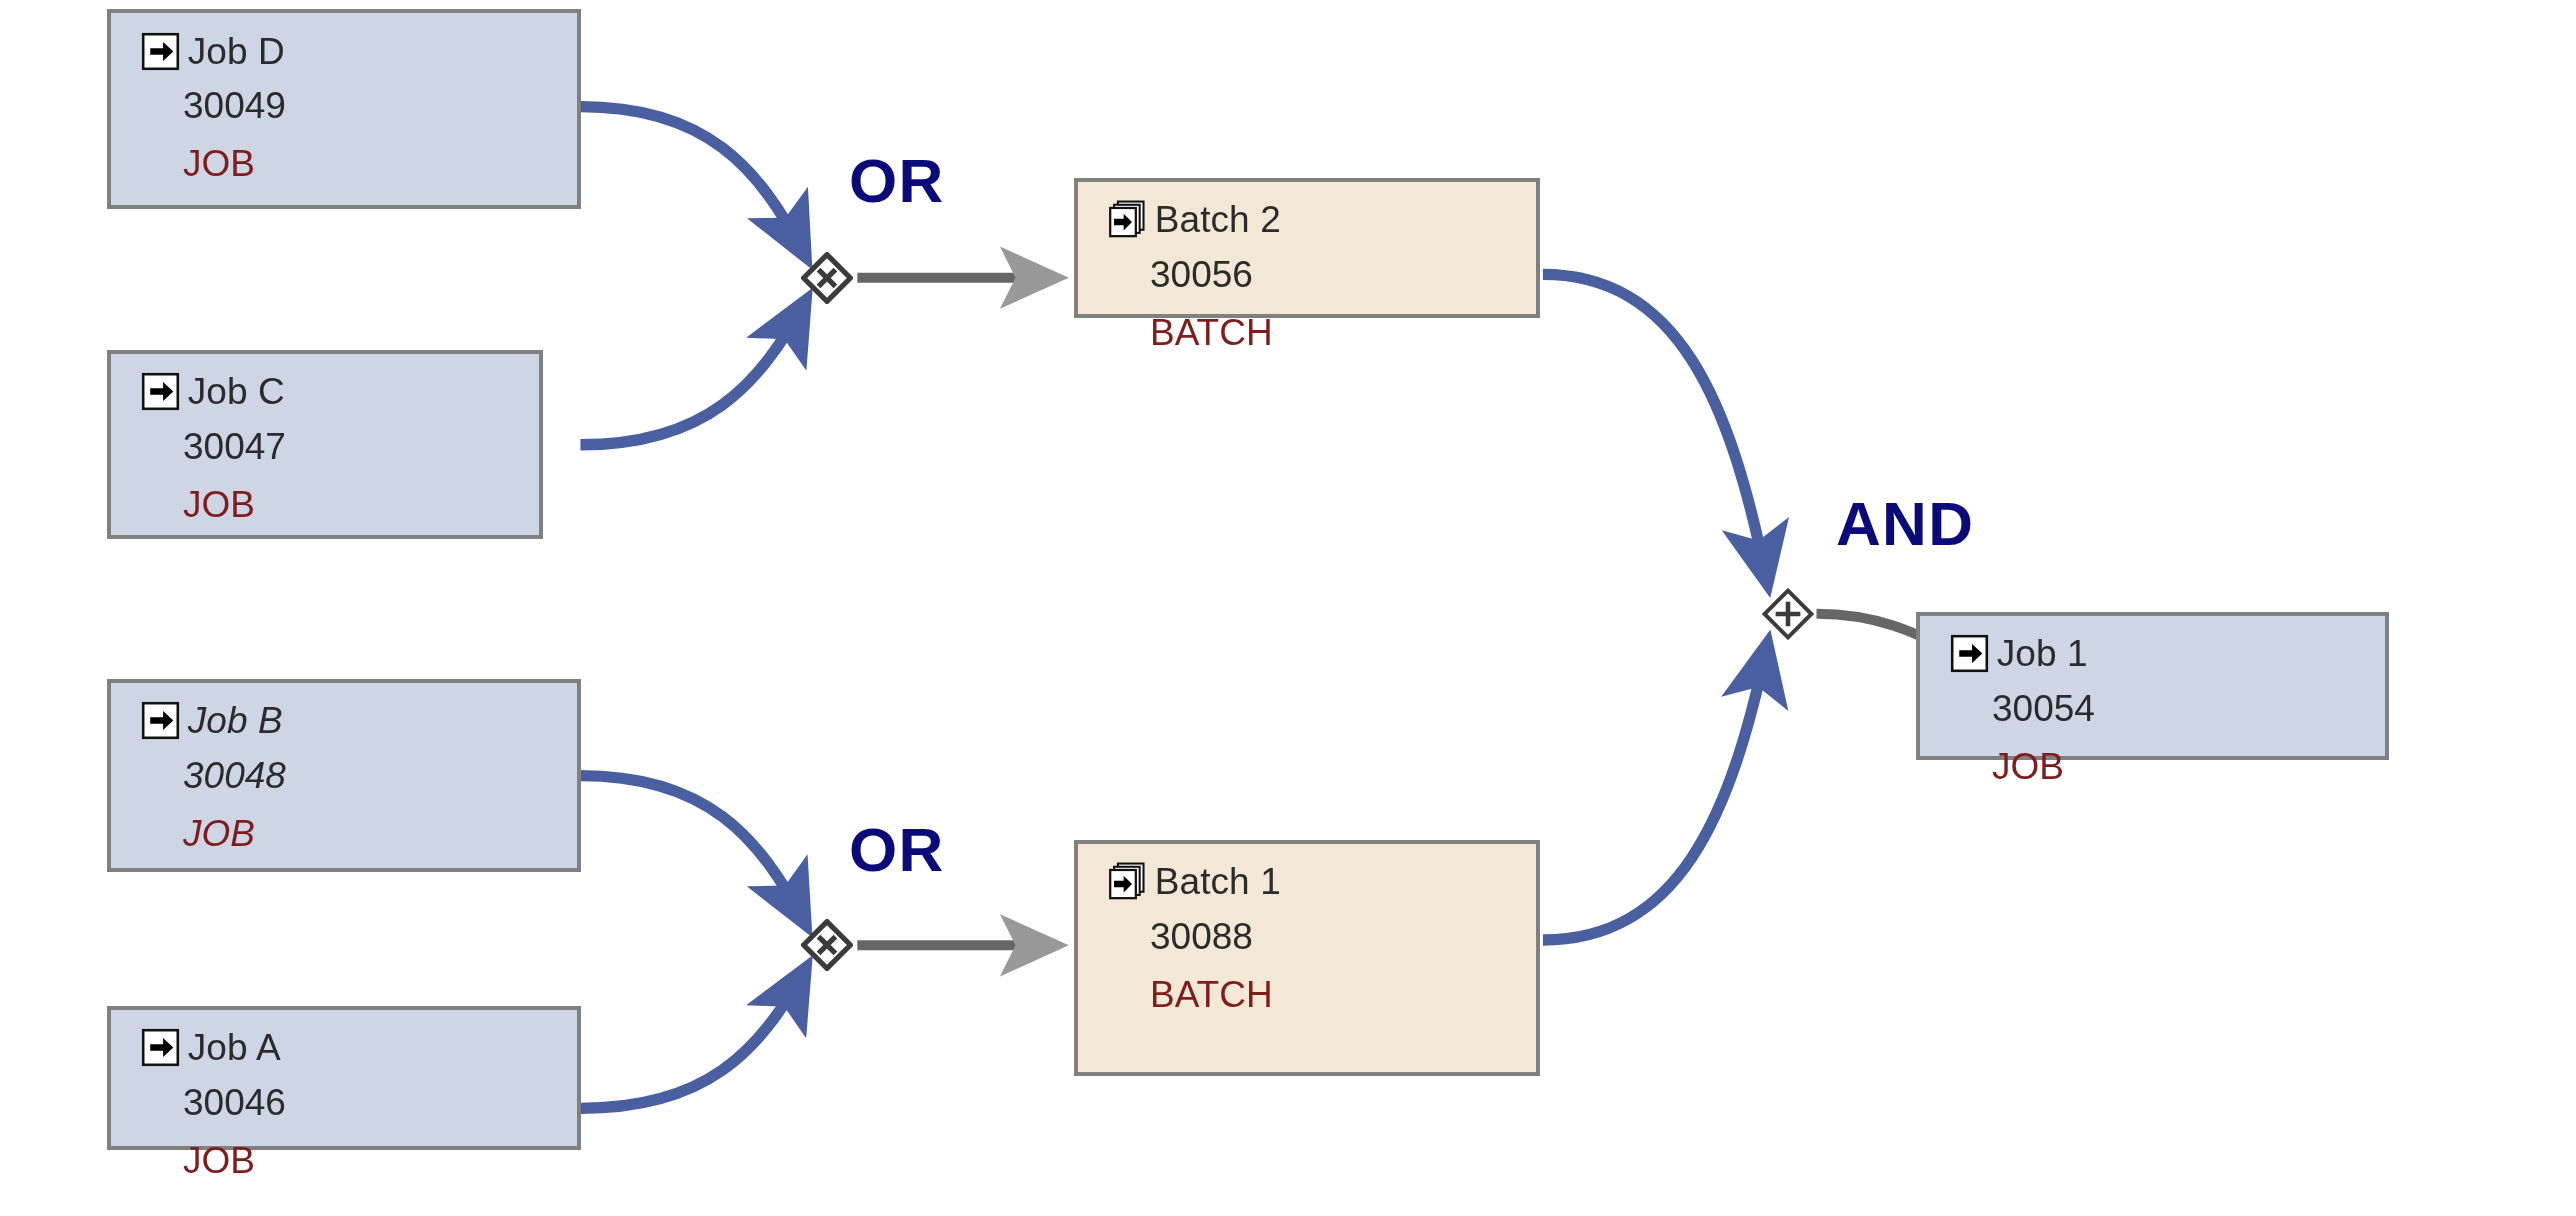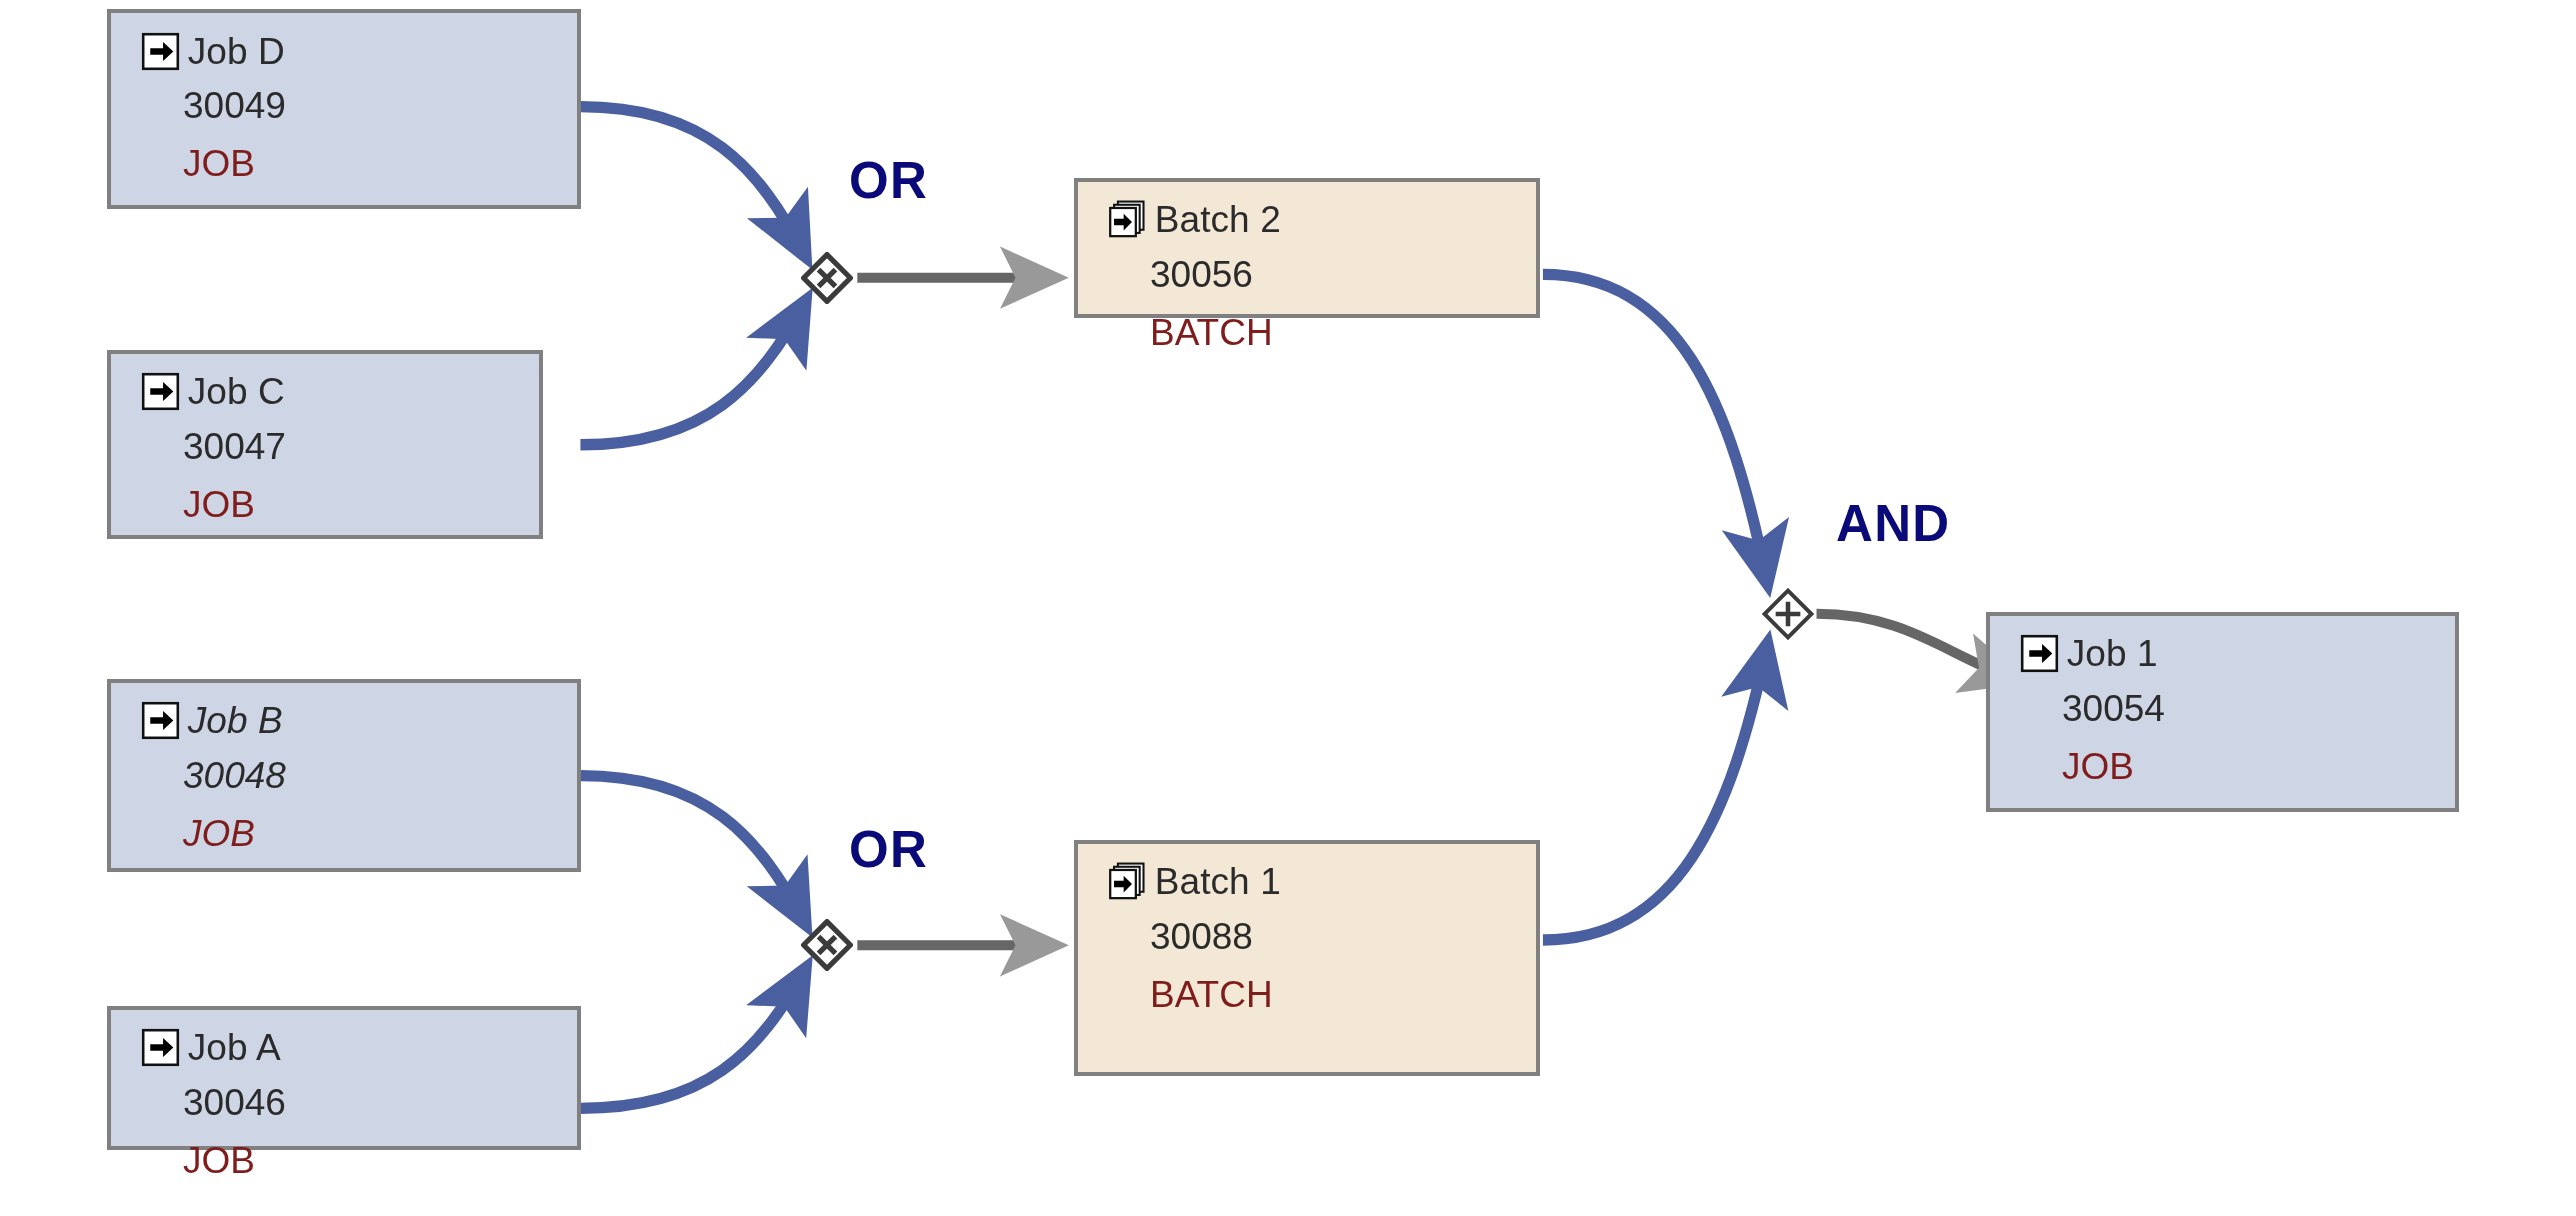--- a/index.html
+++ b/index.html
@@ -90,21 +90,21 @@
     position: absolute;
     z-index: 4;
     width: 52px;
     height: 52px;
   }
   .gateway svg { display: block; }
 
   .gateway-label {
     position: absolute;
     z-index: 5;
-    font-size: 51px;
+    font-size: 62px;
     font-weight: bold;
     color: #0a0a78;
     letter-spacing: 1.3px;
     line-height: 61px;
     white-space: nowrap;
   }
 </style>
 </head>
 <body>
 
@@ -218,21 +218,21 @@
         <rect x="11" y="9" width="40" height="44" fill="#ffffff" stroke="#111111" stroke-width="3.2"></rect>
         <rect x="5" y="14" width="40" height="44" fill="#ffffff" stroke="#111111" stroke-width="3.5"></rect>
         <path d="M 11 31 L 26 31 L 26 23 L 39 36 L 26 49 L 26 41 L 11 41 Z" fill="#000000"></path>
       </svg>
       <span class="node-title">Batch 1</span>
     </div>
     <div class="node-id">30088</div>
     <div class="node-type">BATCH</div>
   </div>
 
-  <div class="node job" id="n-job_1" style="left: 1986px; top: 612px; width: 473px; height: 200px;">
+  <div class="node job" id="n-job_1" style="left: 1916px; top: 612px; width: 473px; height: 148px;">
     <div class="node-head">
       <svg class="node-icon" viewBox="0 0 64 64">
         <rect x="5" y="5" width="54" height="54" fill="#ffffff" stroke="#111111" stroke-width="4"></rect>
         <path d="M 16 27 L 36 27 L 36 17 L 52 32 L 36 47 L 36 37 L 16 37 Z" fill="#000000"></path>
       </svg>
       <span class="node-title">Job 1</span>
     </div>
     <div class="node-id">30054</div>
     <div class="node-type">JOB</div>
   </div>

